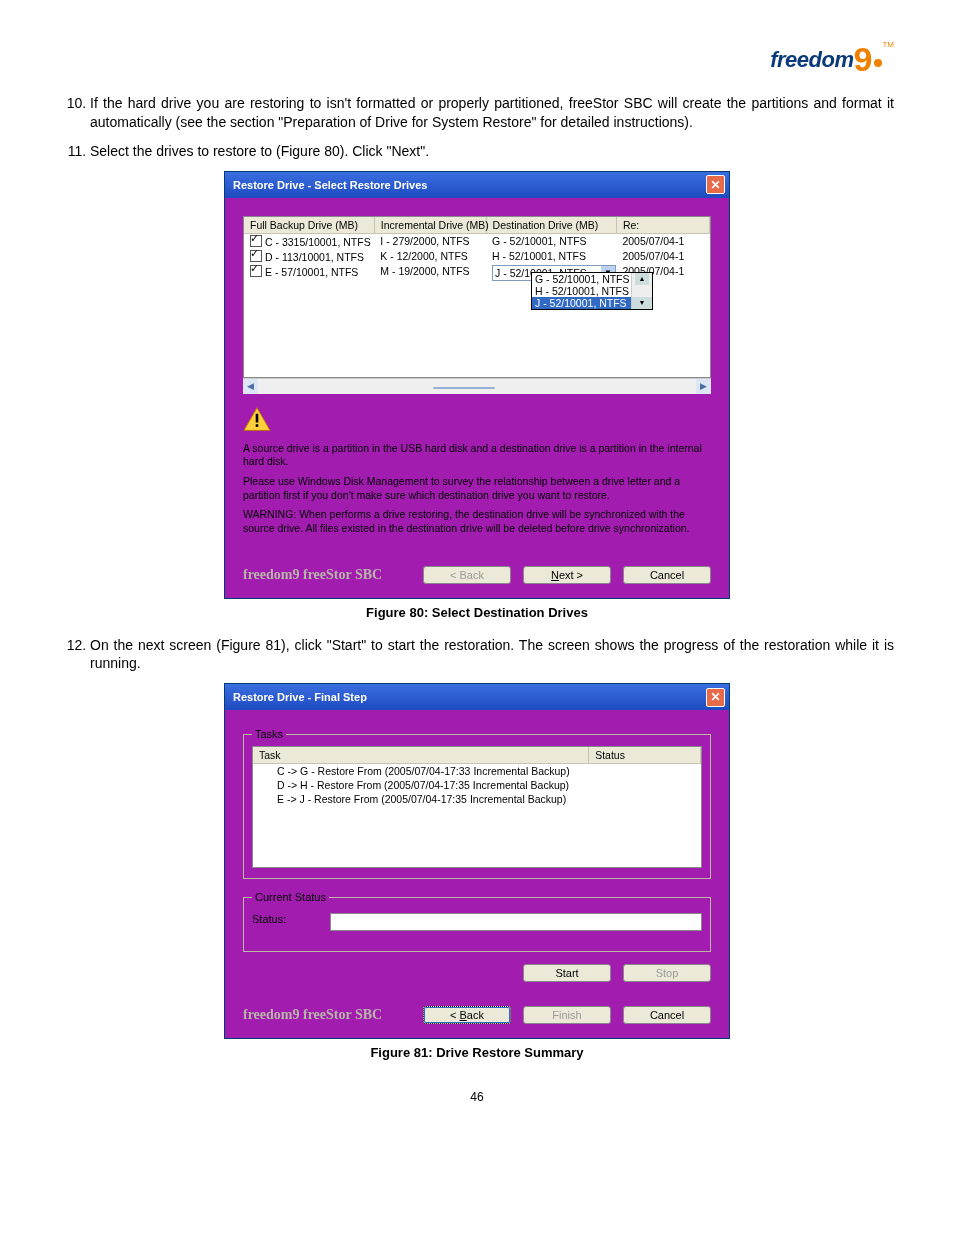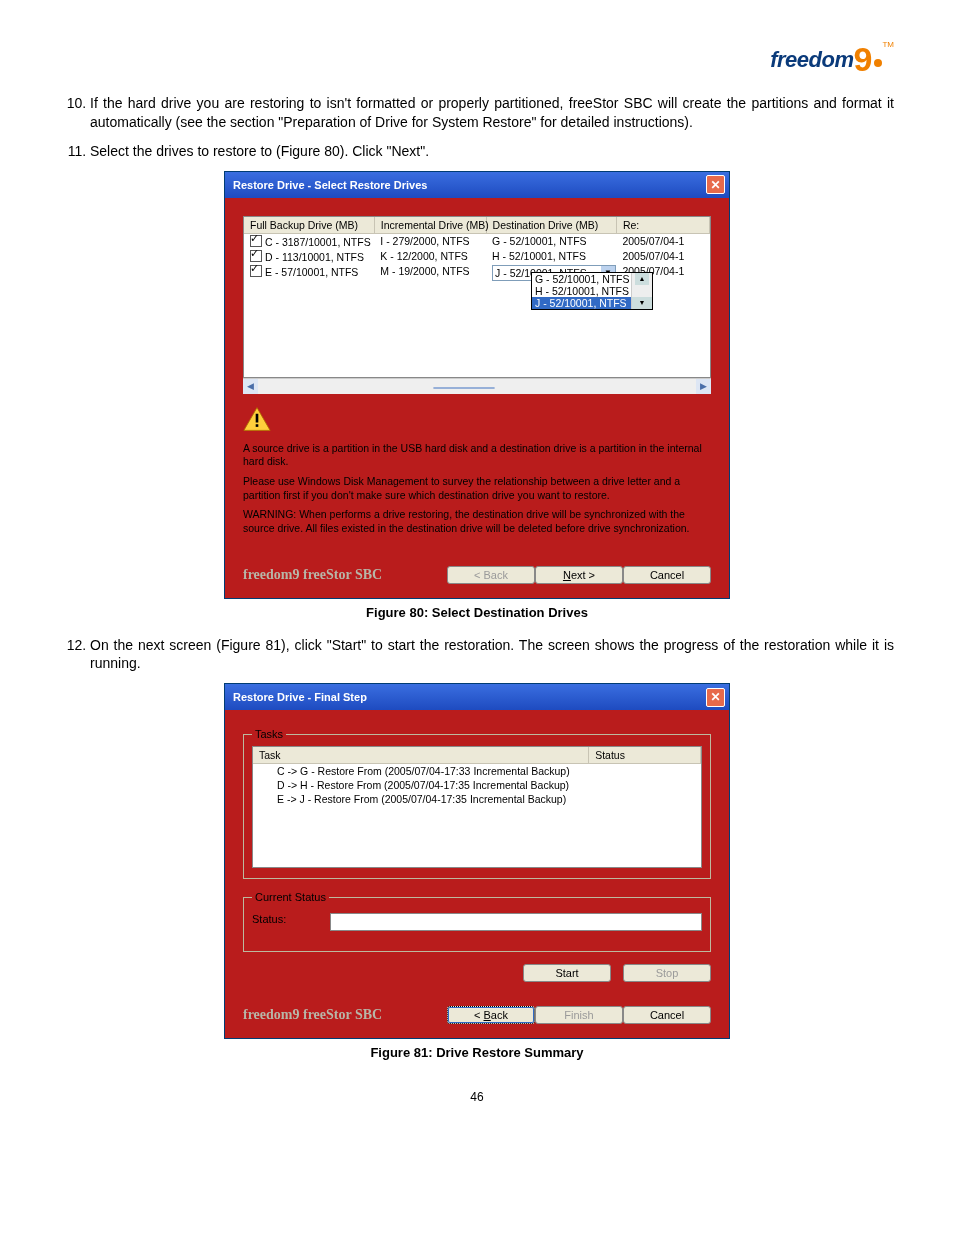--- a/index.html
+++ b/index.html
@@ -59,21 +59,21 @@
     font-weight: bold;
     font-size: 13px;
     margin: 6px 0 16px 0;
   }
 
   
   .dlg {
     width: 504px;
     margin: 8px auto 2px auto;
     border: 1px solid #003c74;
-    background: #b91c1c;
+    background: #a21caf;
     font-family: Tahoma, sans-serif;
     font-size: 11px;
   }
   .titlebar {
     background: linear-gradient(to bottom, #3a6ee0, #1e4bc0);
     color: #fff;
     font-weight: bold;
     padding: 4px 4px 4px 8px;
     display: flex;
     align-items: center;
@@ -213,21 +213,21 @@
     justify-content:space-between;
     align-items:center;
     padding: 14px 18px 14px 18px;
   }
   .brand{
     font-family: Georgia, serif;
     color:#b8b5a7;
     font-size:14px;
     font-weight:bold;
   }
-  .btnrow{display:flex;}
+  .btnrow{display:flex;gap:12px;}
   .winbtn{
     min-width:70px;
     padding:2px 8px;
     font-size:11px;
     font-family:Tahoma,sans-serif;
     background:#ece9d8;
     border:1px solid #888;
     border-radius:3px;
     text-align:center;
   }
@@ -291,21 +291,21 @@
             <col style="width:20%">
           </colgroup>
         <tbody>
             <tr>
           <th>Full Backup Drive (MB)</th>
           <th>Incremental Drive (MB)</th>
           <th>Destination Drive (MB)</th>
           <th>Re:</th>
         </tr>
         <tr>
-          <td><span class="chk checked"></span><span>C - 3187/10001, NTFS</span></td>
+          <td><span class="chk checked"></span><span>C - 3315/10001, NTFS</span></td>
           <td>I - 279/2000, NTFS</td>
           <td>G - 52/10001, NTFS</td>
           <td>2005/07/04-1</td>
         </tr>
         <tr>
           <td><span class="chk checked"></span><span>D - 113/10001, NTFS</span></td>
           <td>K - 12/2000, NTFS</td>
           <td>H - 52/10001, NTFS</td>
           <td>2005/07/04-1</td>
         </tr>

